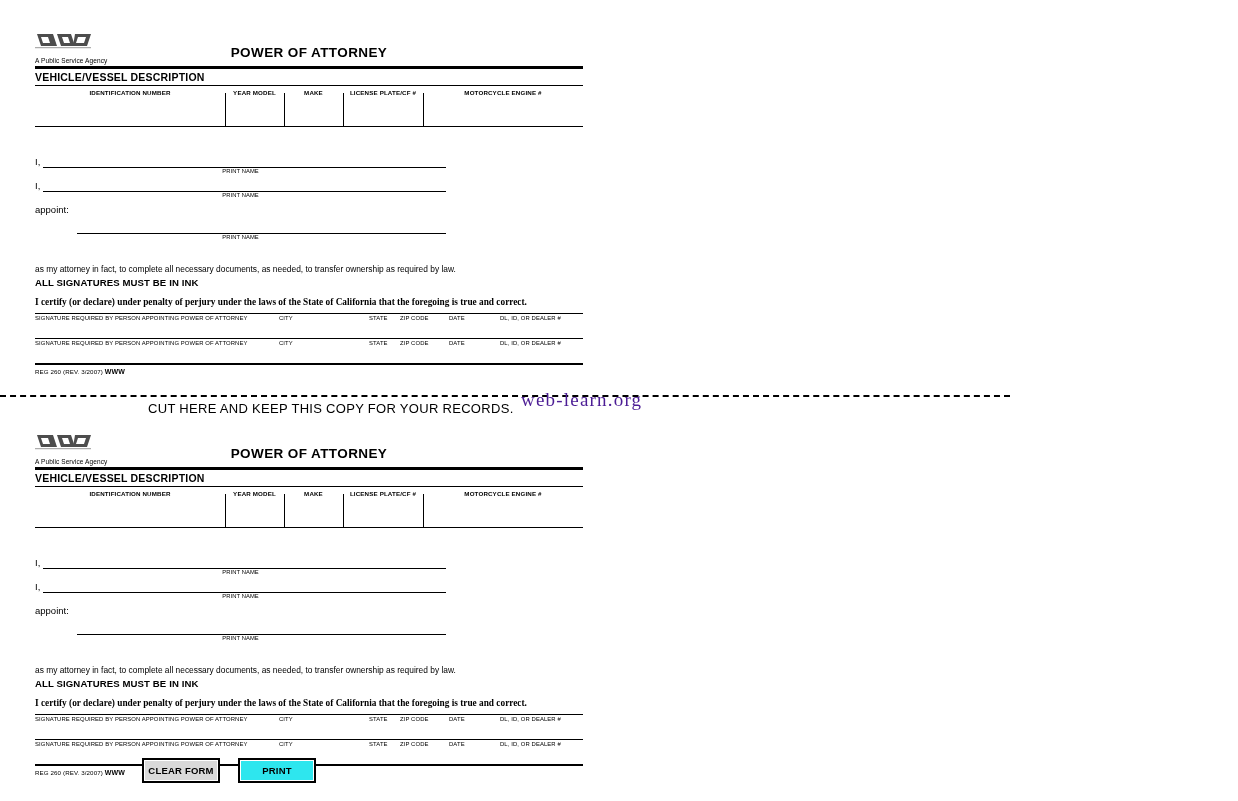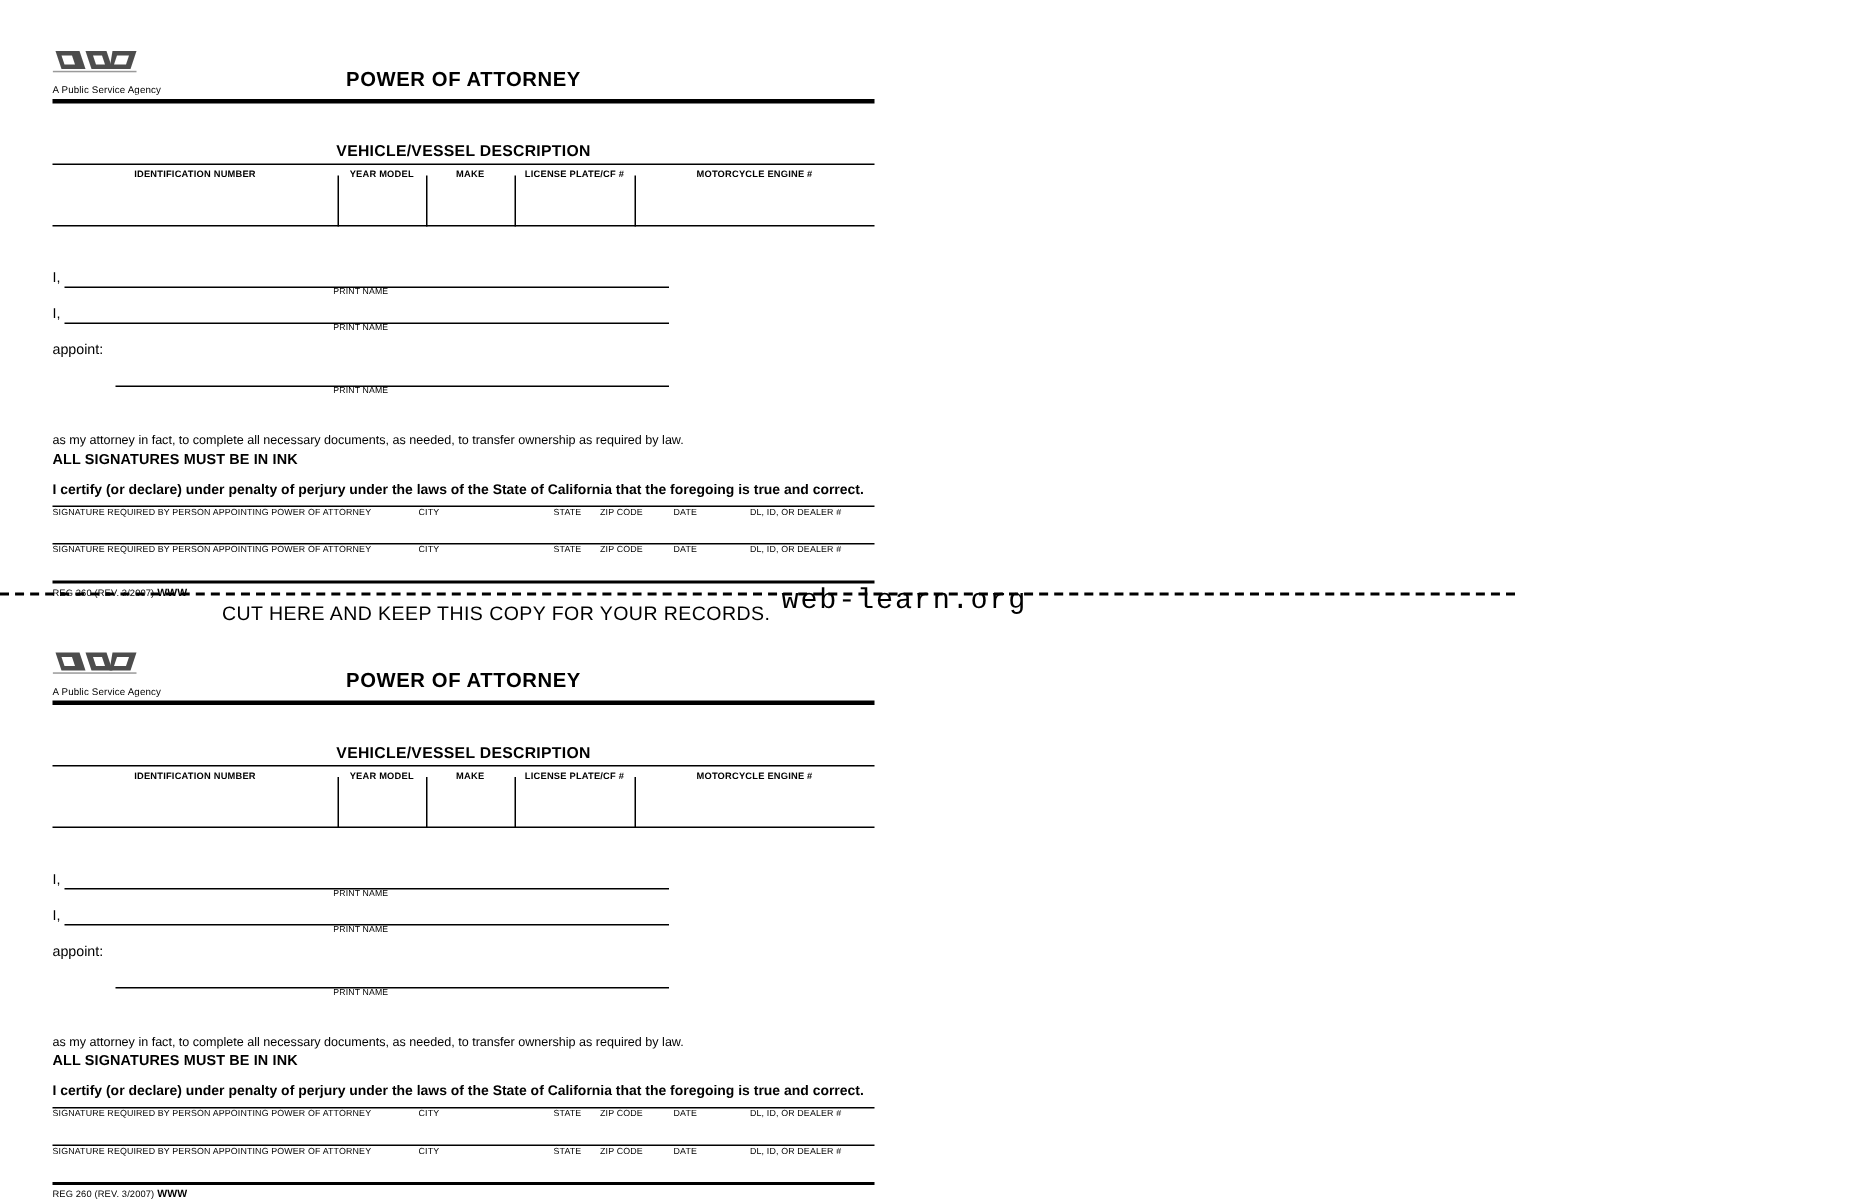--- a/index.html
+++ b/index.html
@@ -66,26 +66,25 @@
     letter-spacing: 0.4px;
   }
 
   .rule-thick {
     height: 2.5px;
     background: #000;
     margin: 0;
   }
 
   .section-title {
-    text-align: center;
+    text-align: left;
     font-size: 10.5px;
     font-weight: bold;
     padding: 2px 0 2px 0;
     letter-spacing: 0.2px;
-    margin-top: 24px;
   }
 
   
   .veh-table {
     position: relative;
     height: 41px;
     border-top: 1.6px solid #000;
   }
   .veh-table .cell {
     position: absolute;
@@ -158,20 +157,21 @@
     font-size: 9.6px;
     font-weight: bold;
     margin-top: 3px;
     letter-spacing: 0.1px;
   }
   .certify {
     font-size: 9.3px;
     font-weight: bold;
     line-height: 1.05;
     margin-top: 10px;
+    font-family: Liberation Serif, serif;
   }
 
   
   .sig-row {
     position: relative;
     height: 24px;
     border-top: 1px solid #000;
   }
   .sig-row .lbl {
     position: absolute;
@@ -216,24 +216,24 @@
     top: 401px;
     font-size: 13px;
     letter-spacing: 0.3px;
   }
 
   
   .watermark {
     position: absolute;
     left: 521px;
     top: 389px;
-    font-family: Liberation Mono, monospace;
+    font-family: Liberation Serif, serif;
     font-size: 19px;
     letter-spacing: 1.2px;
-    color: #000000;
+    color: #4c1d95;
   }
 
   
   .btn-row {
     position: absolute;
     left: 142px;
     top: 758px;
     display: flex;
     gap: 18px;
   }
@@ -457,14 +457,18 @@
       <span class="lbl" style="left:465px">DL, ID, OR DEALER #</span>
     </div>
 
     <div class="footer-rule" style="margin-top:0"></div>
     <div class="rev-line">
       <span>REG 260 (REV. 3/2007)</span>
       <b>WWW</b>
     </div>
   </div>
 
+  <div class="btn-row">
+    <div class="btn btn-clear">CLEAR FORM</div>
+    <div class="btn btn-print">PRINT</div>
+  </div>
 
 </div>
 
 </body></html>

